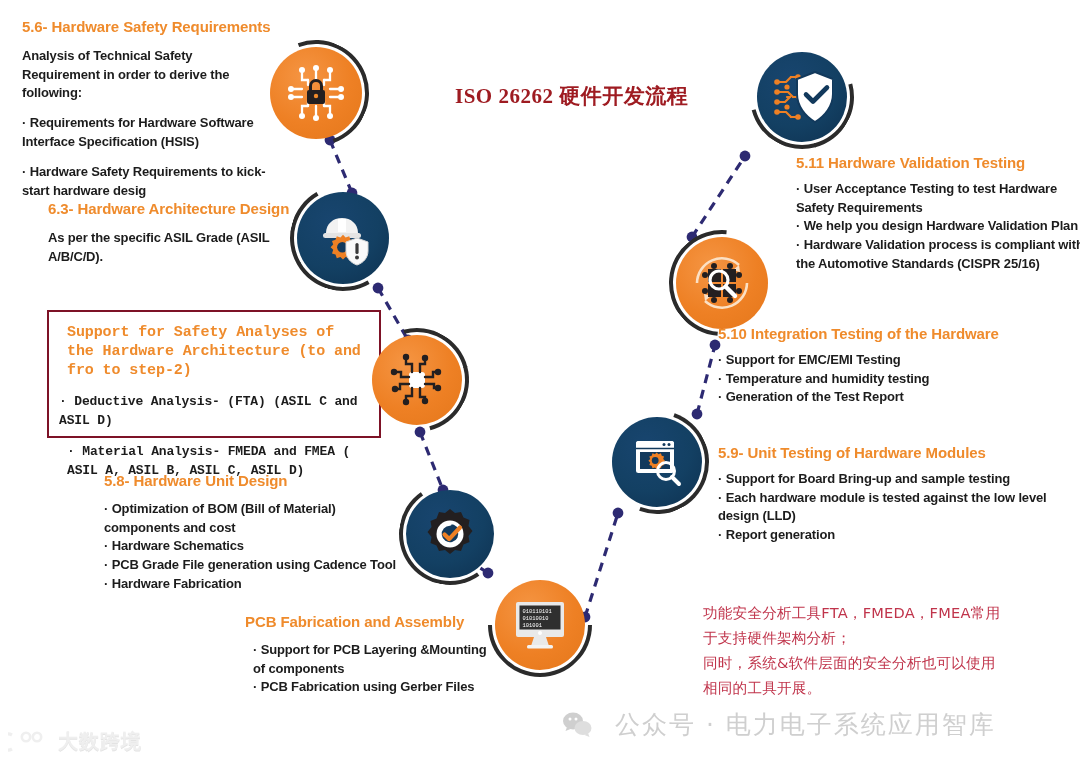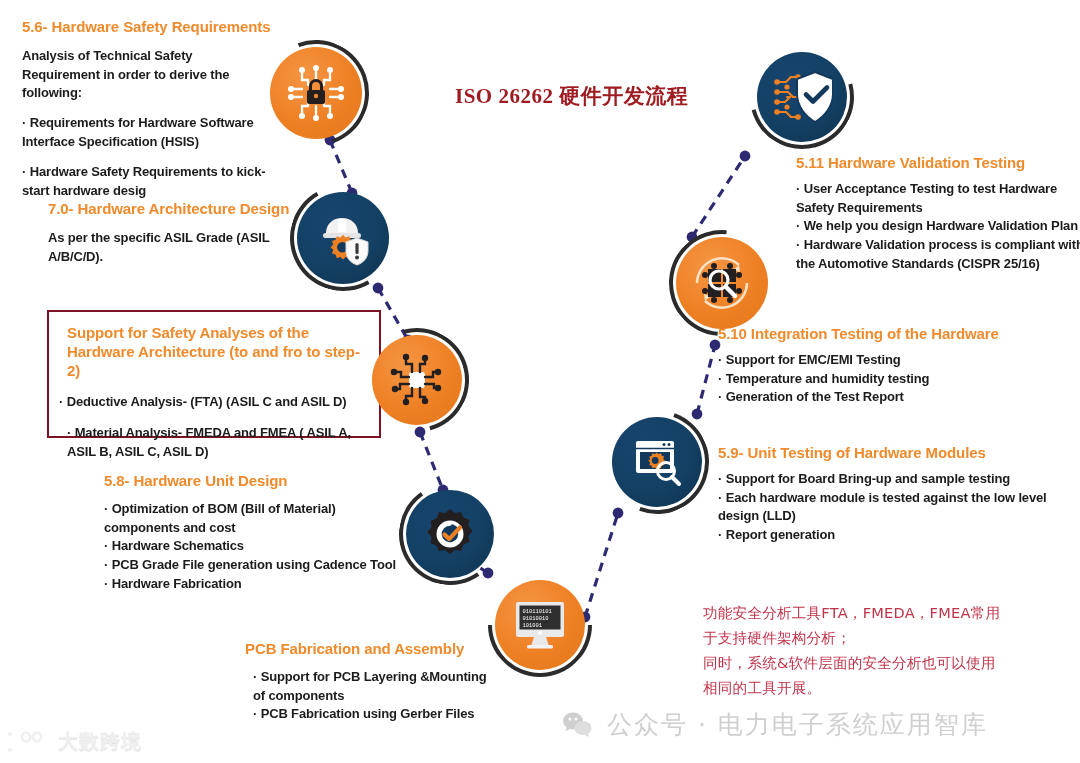--- a/index.html
+++ b/index.html
@@ -33,21 +33,21 @@
   #main-title{
     position:absolute;left:455px;top:36px;
     font-family:"Liberation Serif","DejaVu Serif",serif;
     font-size:21px;font-weight:bold;color:#9e1b21;
     letter-spacing:0.5px;white-space:nowrap;margin-top:46px;
   }
 
   
   #callout-box{
     position:absolute;left:47px;top:310px;width:334px;height:128px;
-    border:2.5px solid #7d1226;background:#ffffff;box-sizing:border-box;
+    border:2.5px solid #7d1226;background:#ffffff;box-sizing:border-box;font-family:Liberation Mono, monospace;
   }
   #callout-box .h-orange{position:static;padding:12px 14px 0 18px;font-size:15px;}
   #callout-box .li{padding:0 10px 0 18px;}
 
   
   #cn-note{
     position:absolute;left:703px;top:600px;width:330px;
     color:#c0344b;font-size:14.6px;line-height:1.72;
     font-family:"DejaVu Sans","Liberation Sans",sans-serif;
     letter-spacing:0.2px;
@@ -71,21 +71,21 @@
   .node svg{position:absolute;left:50%;top:50%;transform:translate(-50%,-50%);}
 
   
   #conns{position:absolute;left:0;top:0;width:1080px;height:763px;pointer-events:none;}
 
   
   #wm-wechat{
     position:absolute;left:562px;top:708px;
     color:#cfcfcf;font-size:25px;letter-spacing:2px;
     font-family:"DejaVu Sans","Liberation Sans",sans-serif;
-    display:flex;align-items:center;gap:15px;white-space:nowrap;
+    display:flex;align-items:center;gap:23px;white-space:nowrap;
   }
   #wm-left{
     position:absolute;left:8px;top:728px;
     color:#efefef;font-size:20px;font-weight:bold;letter-spacing:1px;
     font-family:"DejaVu Sans","Liberation Sans",sans-serif;
     display:flex;align-items:center;gap:6px;white-space:nowrap;
     text-shadow:0 1px 0 #e3e3e3;
   }
   .li{display:block;}
 </style>
@@ -127,21 +127,21 @@
     <div class="h-orange">5.6- Hardware Safety Requirements</div>
     <div style="height:10px"></div>
     <div class="body-txt">Analysis of Technical Safety Requirement in order to derive the following:</div>
     <div style="height:11px"></div>
     <div class="body-txt li">·&nbsp;<span>Requirements for Hardware Software Interface Specification (HSIS)</span></div>
     <div style="height:11px"></div>
     <div class="body-txt li">·&nbsp;<span>Hardware Safety Requirements to kick-start hardware desig</span></div>
   </div>
 
   <div class="blk" style="left:48px;top:200px;width:250px;">
-    <div class="h-orange">7.0- Hardware Architecture Design</div>
+    <div class="h-orange">6.3- Hardware Architecture Design</div>
     <div style="height:10px"></div>
     <div class="body-txt">As per the specific ASIL Grade (ASIL A/B/C/D).</div>
   </div>
 
   <div id="callout-box">
     <div class="h-orange">Support for Safety Analyses of the Hardware Architecture (to and fro to step-2)</div>
     <div style="height:13px"></div>
     <div class="body-txt li" style="padding:0 10px 0 10px;">·&nbsp;<span>Deductive Analysis- (FTA) (ASIL C and ASIL D)</span></div>
     <div style="height:12px"></div>
     <div class="body-txt li" style="padding:0 10px 0 18px;">·&nbsp;<span>Material Analysis- FMEDA and FMEA ( ASIL A, ASIL B, ASIL C, ASIL D)</span></div>
@@ -149,21 +149,21 @@
 
   <div class="blk" style="left:104px;top:472px;width:310px;">
     <div class="h-orange">5.8- Hardware Unit Design</div>
     <div style="height:9px"></div>
     <div class="body-txt li">·&nbsp;<span>Optimization of BOM (Bill of Material) components and cost</span></div>
     <div class="body-txt li">·&nbsp;<span>Hardware Schematics</span></div>
     <div class="body-txt li">·&nbsp;<span>PCB Grade File generation using Cadence Tool</span></div>
     <div class="body-txt li">·&nbsp;<span>Hardware Fabrication</span></div>
   </div>
 
-  <div class="blk" style="left:245px;top:613px;width:255px;margin-top:27px;">
+  <div class="blk" style="left:245px;top:613px;width:255px;">
     <div class="h-orange">PCB Fabrication and Assembly</div>
     <div style="height:9px"></div>
     <div class="body-txt li" style="padding-left:8px;">·&nbsp;<span>Support for PCB Layering &amp;Mounting of components</span></div>
     <div class="body-txt li" style="padding-left:8px;">·&nbsp;<span>PCB Fabrication using Gerber Files</span></div>
   </div>
 
   <div class="blk" style="left:718px;top:444px;width:330px;">
     <div class="h-orange">5.9- Unit Testing of Hardware Modules</div>
     <div style="height:7px"></div>
     <div class="body-txt li">·&nbsp;<span>Support for Board Bring-up and sample testing</span></div>

